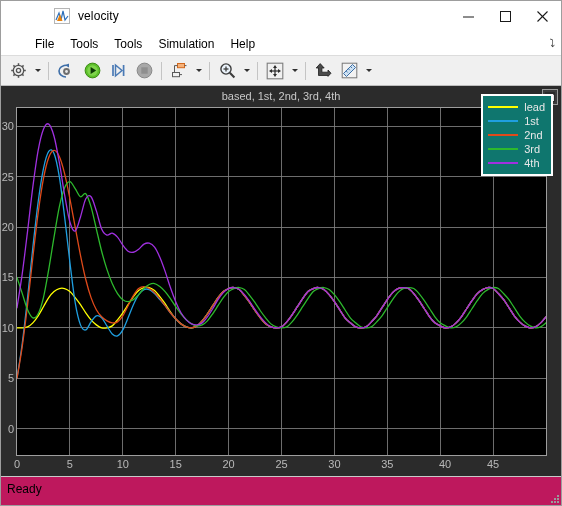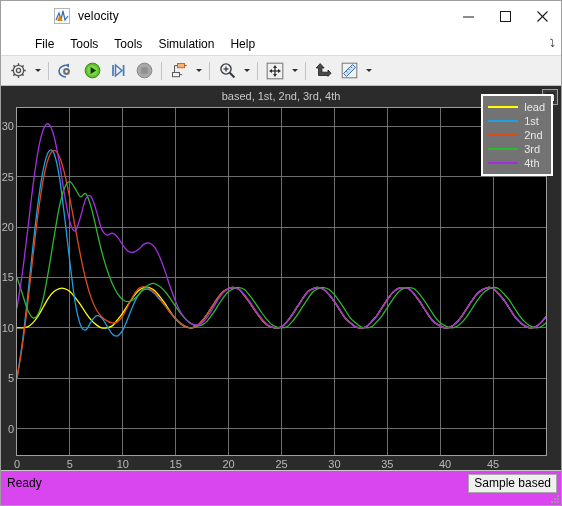--- a/index.html
+++ b/index.html
@@ -164,21 +164,21 @@
   .xlabels-host {
     position: absolute;
     left: 15px; top: 372px;
     width: 531px; height: 16px;
   }
 
   
   .legend {
     position: absolute;
     right: 8px; top: 8px;
-    background: #737373;
+    background: #0f766e;
     border: 2px solid #ffffff;
     padding: 4px 6px 4px 5px;
   }
   .legend-row {
     display: flex; align-items: center;
     height: 14px;
   }
   .legend-swatch {
     width: 30px; height: 2px;
     margin-right: 6px;
@@ -186,25 +186,25 @@
   }
   .legend-label {
     color: #e8e8e8;
     font-size: 11px;
     line-height: 12px;
   }
 
   
   .statusbar {
     height: 24px;
-    background: #d946ef;
+    background: #be185d;
     border-top: 1px solid #c9c9c9;
     display: flex; align-items: center;
     flex: none;
-    padding: 0 4px 10px 6px;
+    padding: 0 4px 4px 6px;
   }
   .status-ready { font-size: 12px; color: #000; }
   .status-right { margin-left: auto; display: flex; align-items: center; gap: 3px; }
   .status-cell {
     font-size: 12px; color: #000;
     border: 1px solid #a9a9a9;
     background: #f0f0f0;
     padding: 1px 5px;
     line-height: 15px;
   }
@@ -469,21 +469,20 @@
       <div class="legend-row">
         <div class="legend-swatch" style="background: rgb(160, 48, 224);"></div>
         <div class="legend-label">4th</div>
       </div>
     </div>
   </div>
 
   <div class="statusbar">
     <div class="status-ready">Ready</div>
     <div class="status-right">
-      <div class="status-cell">Sample based</div>
     </div>
     <svg class="grip" viewBox="0 0 12 12">
       <g fill="#9a9a9a">
         <rect x="9" y="9" width="2" height="2"></rect>
           <rect x="6" y="9" width="2" height="2"></rect>
           <rect x="3" y="9" width="2" height="2"></rect>
         <rect x="9" y="6" width="2" height="2"></rect>
           <rect x="6" y="6" width="2" height="2"></rect>
         <rect x="9" y="3" width="2" height="2"></rect>
       </g>

